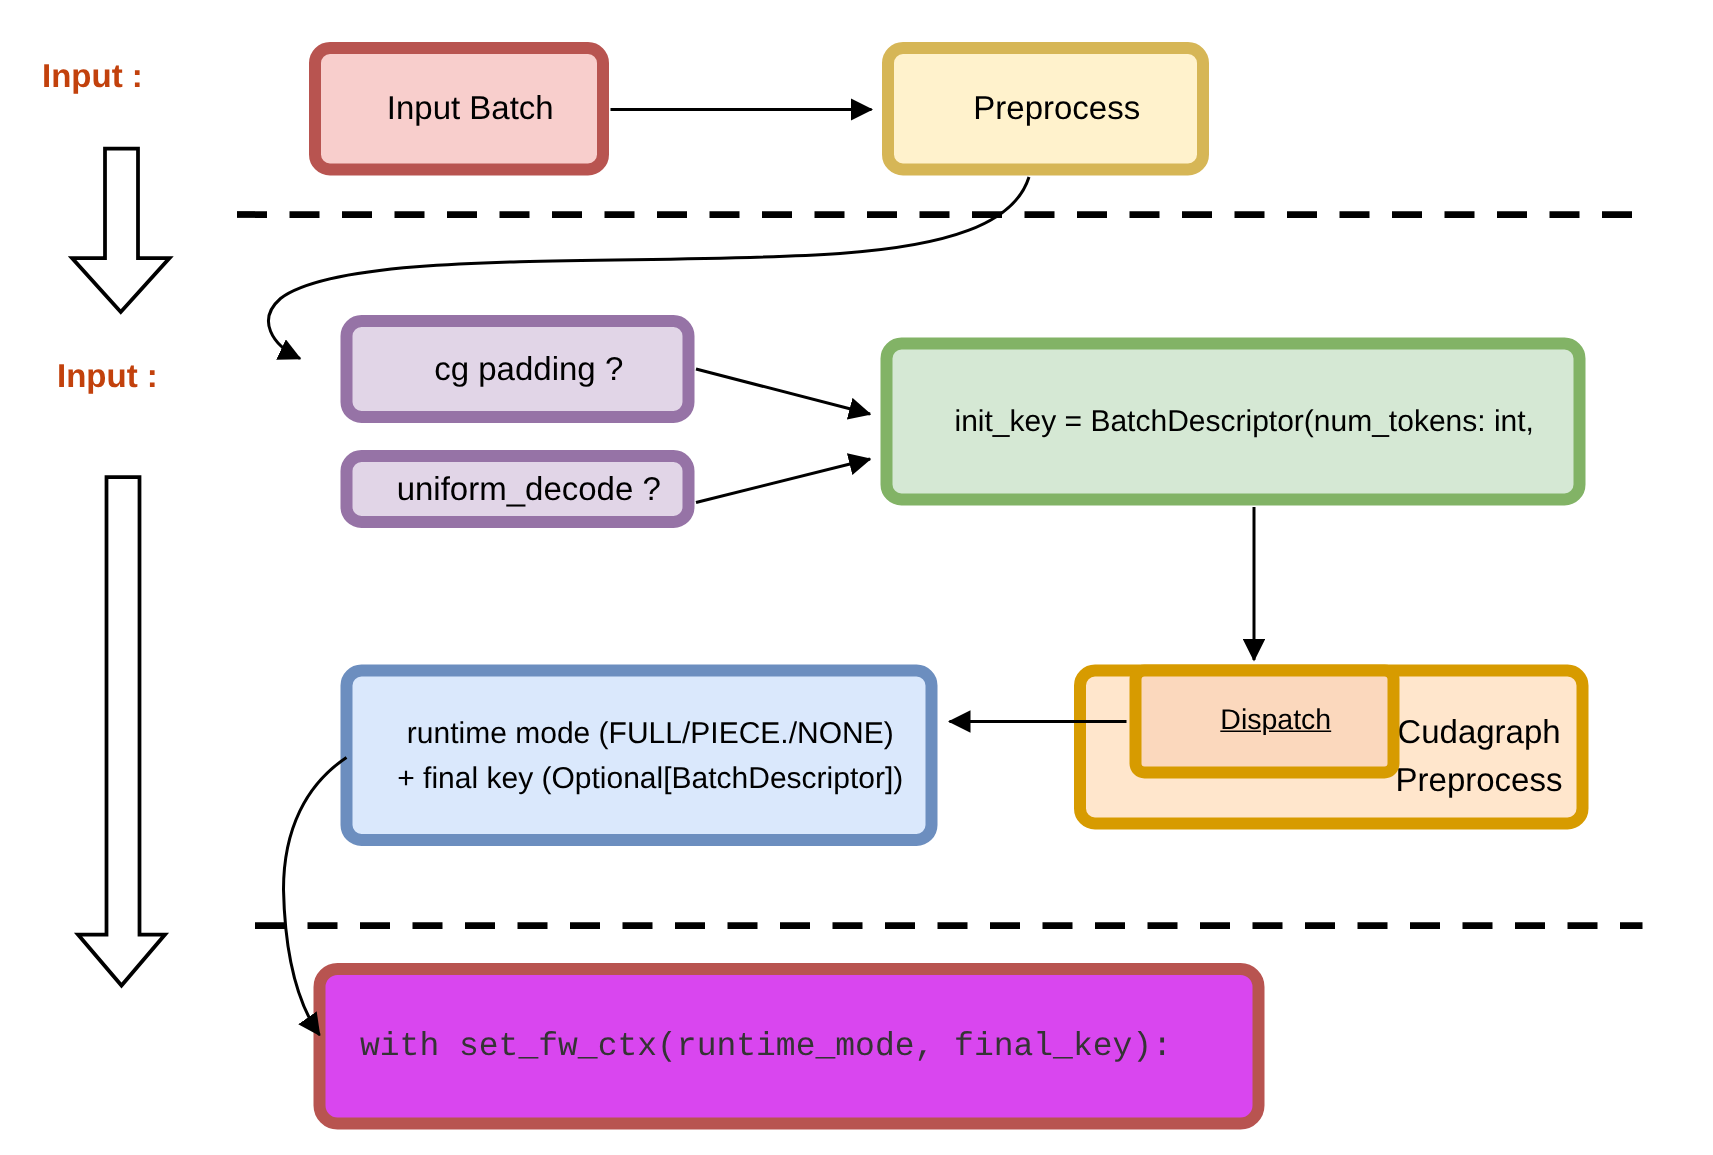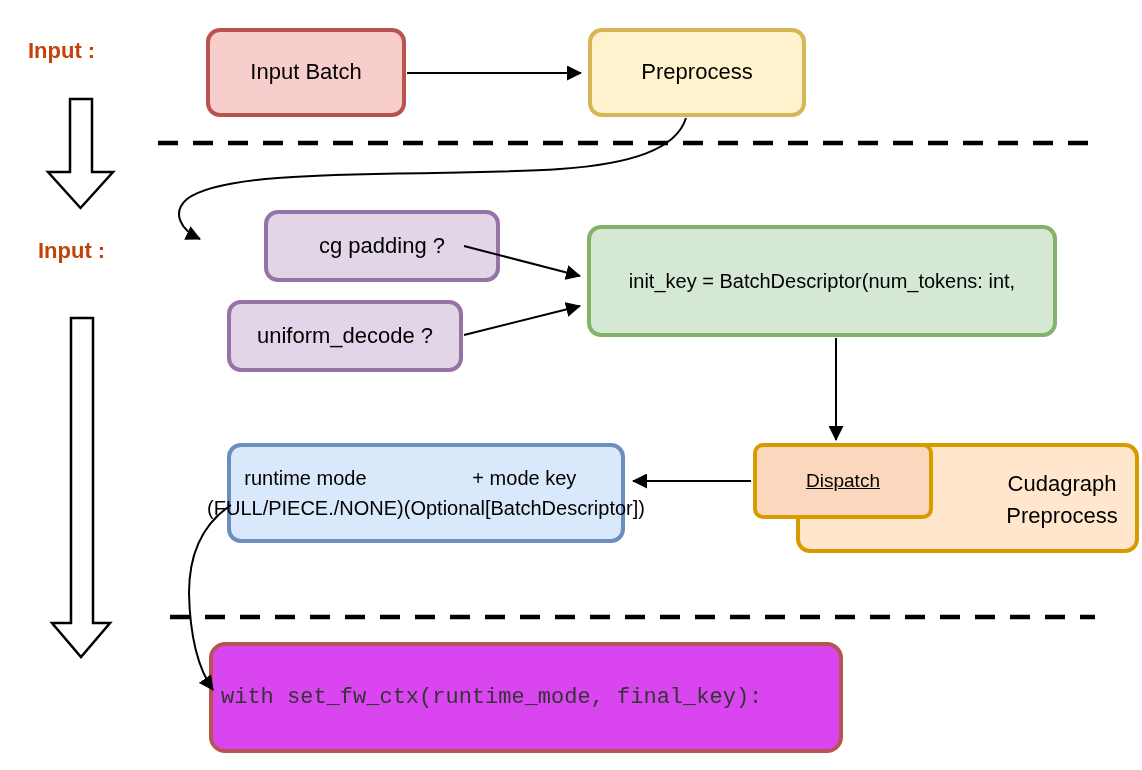--- a/index.html
+++ b/index.html
@@ -4,33 +4,33 @@
 <style>
   html,body{margin:0;padding:0;background:#ffffff;}
   #canvas{
     position:relative;width:1142px;height:770px;background:#ffffff;
     font-family:"Liberation Sans",sans-serif;color:#000;overflow:hidden;
   }
   .phase-label{
     position:absolute;font-weight:bold;font-size:22px;color:#c2410c;white-space:nowrap;
   }
   .node{
-    position:absolute;box-sizing:border-box;border:4px solid #0369a1;border-radius:14px;
+    position:absolute;box-sizing:border-box;border:8px solid #0369a1;border-radius:14px;
     display:flex;align-items:center;justify-content:center;text-align:center;
-    font-size:22px;line-height:1.3;
+    font-size:22px;line-height:1.3;padding-left:15px;
   }
-  .node .lines{display:flex;flex-direction:row;align-items:center;justify-content:flex-end;}
+  .node .lines{display:flex;flex-direction:column;align-items:center;justify-content:flex-end;}
   .multiline{font-size:20px;line-height:1.5;}
   .node-input-batch{left:206px;top:28px;width:200px;height:89px;background:#f8cecc;border-color:#b85450;}
   .node-preprocess{left:588px;top:28px;width:218px;height:89px;background:#fff2cc;border-color:#d6b656;}
-  .node-cg-padding{left:227px;top:210px;width:236px;height:72px;background:#e1d5e7;border-color:#9673a6;margin-left:37px;}
-  .node-uniform-decode{left:227px;top:300px;width:236px;height:72px;background:#e1d5e7;border-color:#9673a6;}
+  .node-cg-padding{left:227px;top:210px;width:236px;height:72px;background:#e1d5e7;border-color:#9673a6;}
+  .node-uniform-decode{left:227px;top:300px;width:236px;height:52px;background:#e1d5e7;border-color:#9673a6;}
   .node-init-key{left:587px;top:225px;width:470px;height:112px;background:#d5e8d4;border-color:#82b366;}
-  .node-runtime-mode{left:227px;top:443px;width:398px;height:100px;background:#dae8fc;border-color:#6c8ebf;}
-  .node-cudagraph{left:796px;top:443px;width:343px;height:110px;background:#ffe6cc;border-color:#d79b00;}
+  .node-runtime-mode{left:227px;top:443px;width:398px;height:121px;background:#dae8fc;border-color:#6c8ebf;}
+  .node-cudagraph{left:716px;top:443px;width:343px;height:110px;background:#ffe6cc;border-color:#d79b00;}
   .cudagraph-label{
     position:absolute;left:181px;top:0;width:162px;height:106px;
     display:flex;flex-direction:column;align-items:center;justify-content:center;
     font-size:22px;line-height:1.45;
   }
   .node-dispatch{left:753px;top:443px;width:180px;height:76px;background:#fbd8bd;border-color:#d79b00;border-radius:10px;font-size:19px;text-decoration:underline;}
   .node-execute-code{
     left:209px;top:642px;width:634px;height:111px;background:#d946ef;border-color:#b85450;
     justify-content:flex-start;align-items:center;border-radius:16px;
   }
@@ -69,21 +69,21 @@
 
   <div class="node node-init-key multiline">
     <div class="lines">
       <span>init_key = BatchDescriptor(num_tokens: int,</span>
     </div>
   </div>
 
   <div class="node node-runtime-mode multiline">
     <div class="lines">
       <span>runtime mode (FULL/PIECE./NONE)</span>
-      <span>+ mode key (Optional[BatchDescriptor])</span>
+      <span>+ final key (Optional[BatchDescriptor])</span>
     </div>
   </div>
 
   <div class="node node-cudagraph">
     <div class="cudagraph-label">
       <span>Cudagraph</span>
       <span>Preprocess</span>
     </div>
   </div>
 

